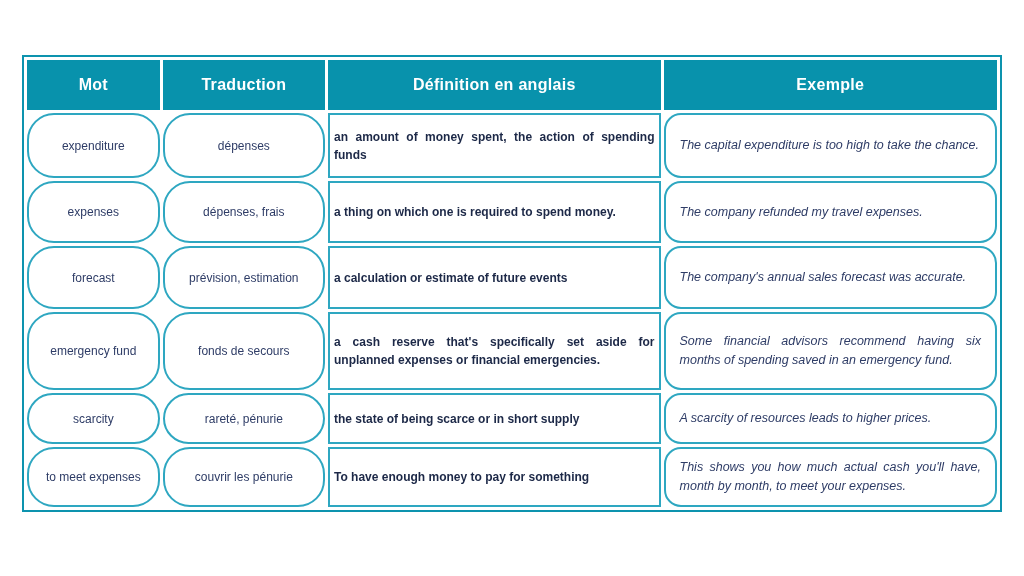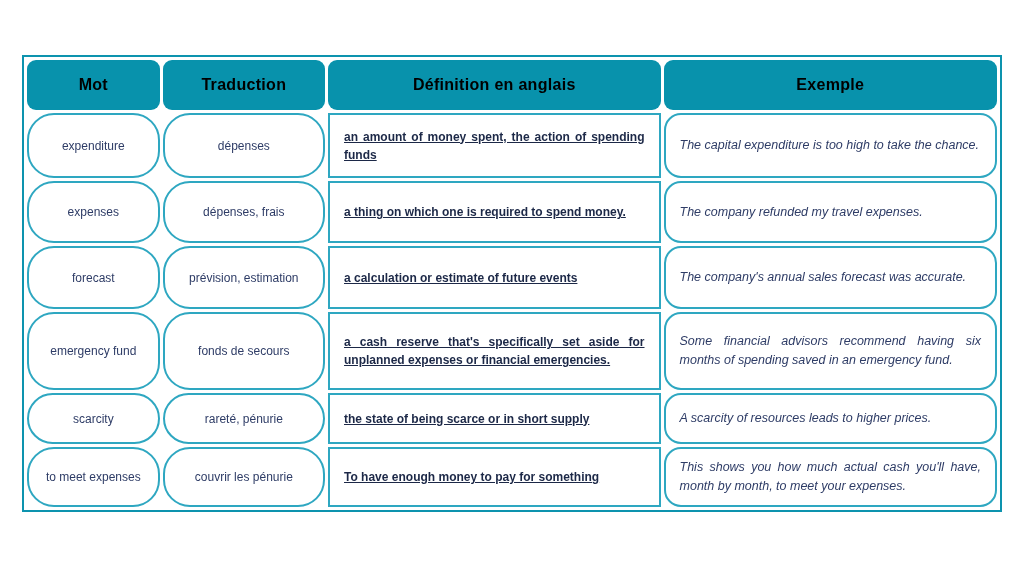--- a/index.html
+++ b/index.html
@@ -22,49 +22,47 @@
     border-spacing: 3px;
     border: 2px solid #0d93ae;
     background: #ffffff;
   }
   col.c1 { width: 13.8%; }
   col.c2 { width: 16.9%; }
   col.c3 { width: 34.6%; }
   col.c4 { width: 34.7%; }
   th {
     background: #0892ac;
-    color: #000000;
+    color: #ffffff;
     font-weight: bold;
     font-size: 16px;
     letter-spacing: 0.3px;
     height: 50px;
     vertical-align: middle;
     text-align: center;
     padding: 4px 6px;
-    border-radius: 9px;
   }
   td {
     border: 2px solid #2ea7c1;
     background: #ffffff;
     vertical-align: middle;
     font-size: 12px;
     line-height: 1.5;
     color: #2e3c66;
   }
   td.c-word, td.c-trans {
     text-align: center;
     padding: 6px 8px;
     border-radius: 27px;
   }
   td.c-def {
     font-weight: bold;
     color: #1c2847;
     text-align: justify;
-    padding: 8px 14px;
-    text-decoration: underline;
+    padding: 8px 4px;
   }
   td.c-ex {
     font-style: italic;
     font-size: 12.5px;
     text-align: justify;
     padding: 8px 14px;
     border-radius: 17px;
   }
   tr.r0 td { height: 65px; }
   tr.r1 td { height: 62px; margin-left: 48px; }

